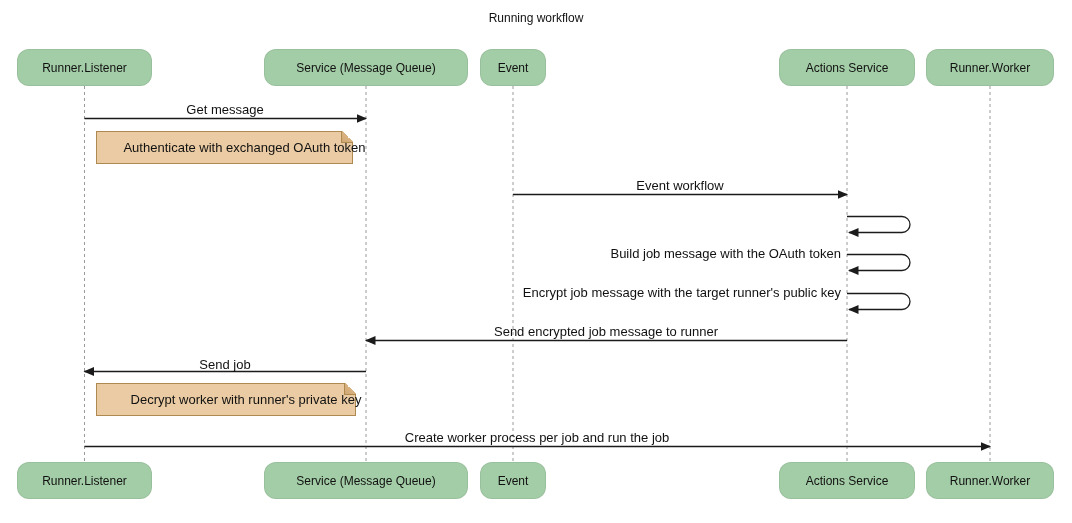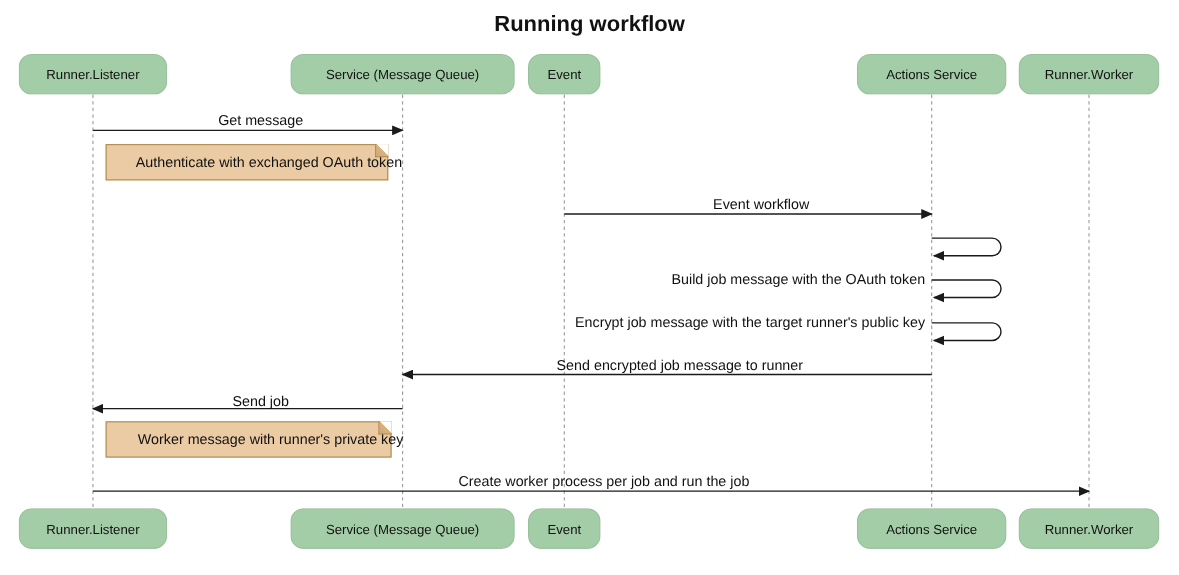--- a/index.html
+++ b/index.html
@@ -6,37 +6,37 @@
   .stage{
     position:relative;
     width:1072px;height:523px;
     background:#ffffff;
     font-family:"Liberation Sans", sans-serif;
     color:#1a1a1a;
     overflow:hidden;
   }
   .title{
     position:absolute;left:0;top:11px;width:100%;
-    text-align:center;font-size:20px;font-weight:bold;color:#111;
+    text-align:center;font-size:12px;font-weight:normal;color:#111;
   }
   .svg-layer{position:absolute;left:0;top:0;width:1072px;height:523px;}
   .actor{
     position:absolute;height:37px;
     background:var(--actor-fill,#A3CDA6);
     border:1px solid rgba(0,0,0,0.06);
     border-radius:12px;
     display:flex;align-items:center;justify-content:center;
     font-size:12px;color:#111;
     box-sizing:border-box;
     white-space:nowrap;
   }
   .msg{
     position:absolute;
     font-size:13px;line-height:16px;height:16px;
-    white-space:nowrap;color:#111;margin-left:12px;
+    white-space:nowrap;color:#111;
   }
   .msg.center{transform:translateX(-50%);}
   .msg.rightalign{text-align:right;}
   .note{
     position:absolute;height:33px;box-sizing:border-box;
     background:var(--note-fill,#EACBA3);
     border:1px solid var(--note-border,#AE8A50);
     display:flex;align-items:center;justify-content:center;
     font-size:13px;white-space:nowrap;color:#111;padding-left:40px;
   }
@@ -117,16 +117,16 @@
   <div class="msg center" style="left:606px;top:324px;">Send encrypted job message to runner</div>
   <div class="msg center" style="left:225px;top:357px;">Send job</div>
   <div class="msg center" style="left:537px;top:430px;">Create worker process per job and run the job</div>
 
   <div class="note" style="left:96px;top:131px;width:257px;">
     <span class="note-fold"></span>
     <span>Authenticate with exchanged OAuth token</span>
   </div>
   <div class="note" style="left:96px;top:383px;width:260px;">
     <span class="note-fold"></span>
-    <span>Worker message with runner's private key</span>
+    <span>Decrypt worker with runner's private key</span>
   </div>
 
 </div>
 
 </body></html>

